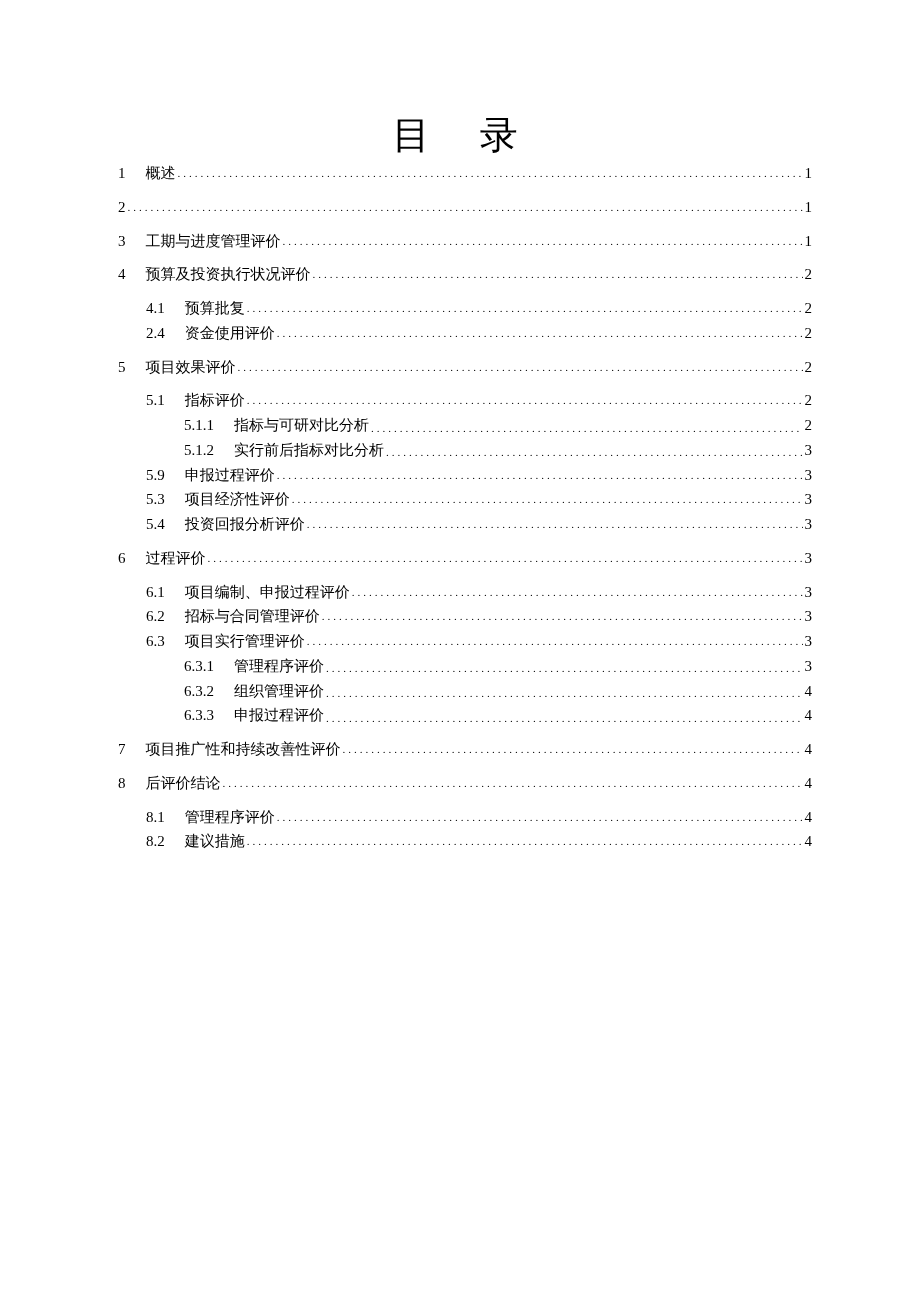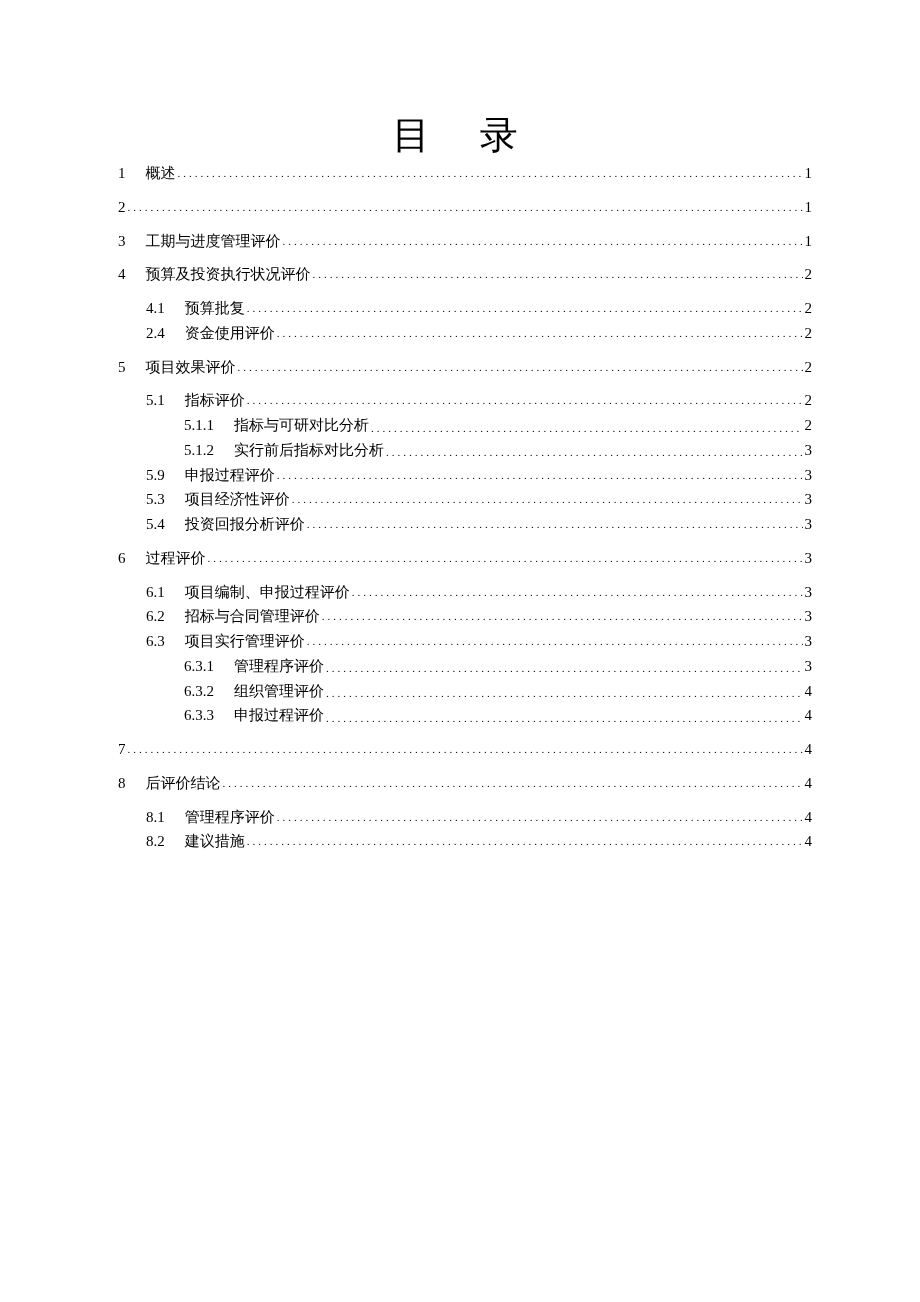--- a/index.html
+++ b/index.html
@@ -189,20 +189,21 @@
         <span class="toc-page">4</span>
       </div>
       <div class="toc-item level-3">
         <span class="toc-num">6.3.3</span>
         <span class="toc-text">申报过程评价</span>
         <span class="toc-leader"></span>
         <span class="toc-page">4</span>
       </div>
       <div class="toc-item level-1">
         <span class="toc-num">7</span>
+        <span class="toc-text">项目推广性和持续改善性评价</span>
         <span class="toc-leader"></span>
         <span class="toc-page">4</span>
       </div>
       <div class="toc-item level-1">
         <span class="toc-num">8</span>
         <span class="toc-text">后评价结论</span>
         <span class="toc-leader"></span>
         <span class="toc-page">4</span>
       </div>
       <div class="toc-item level-2">

